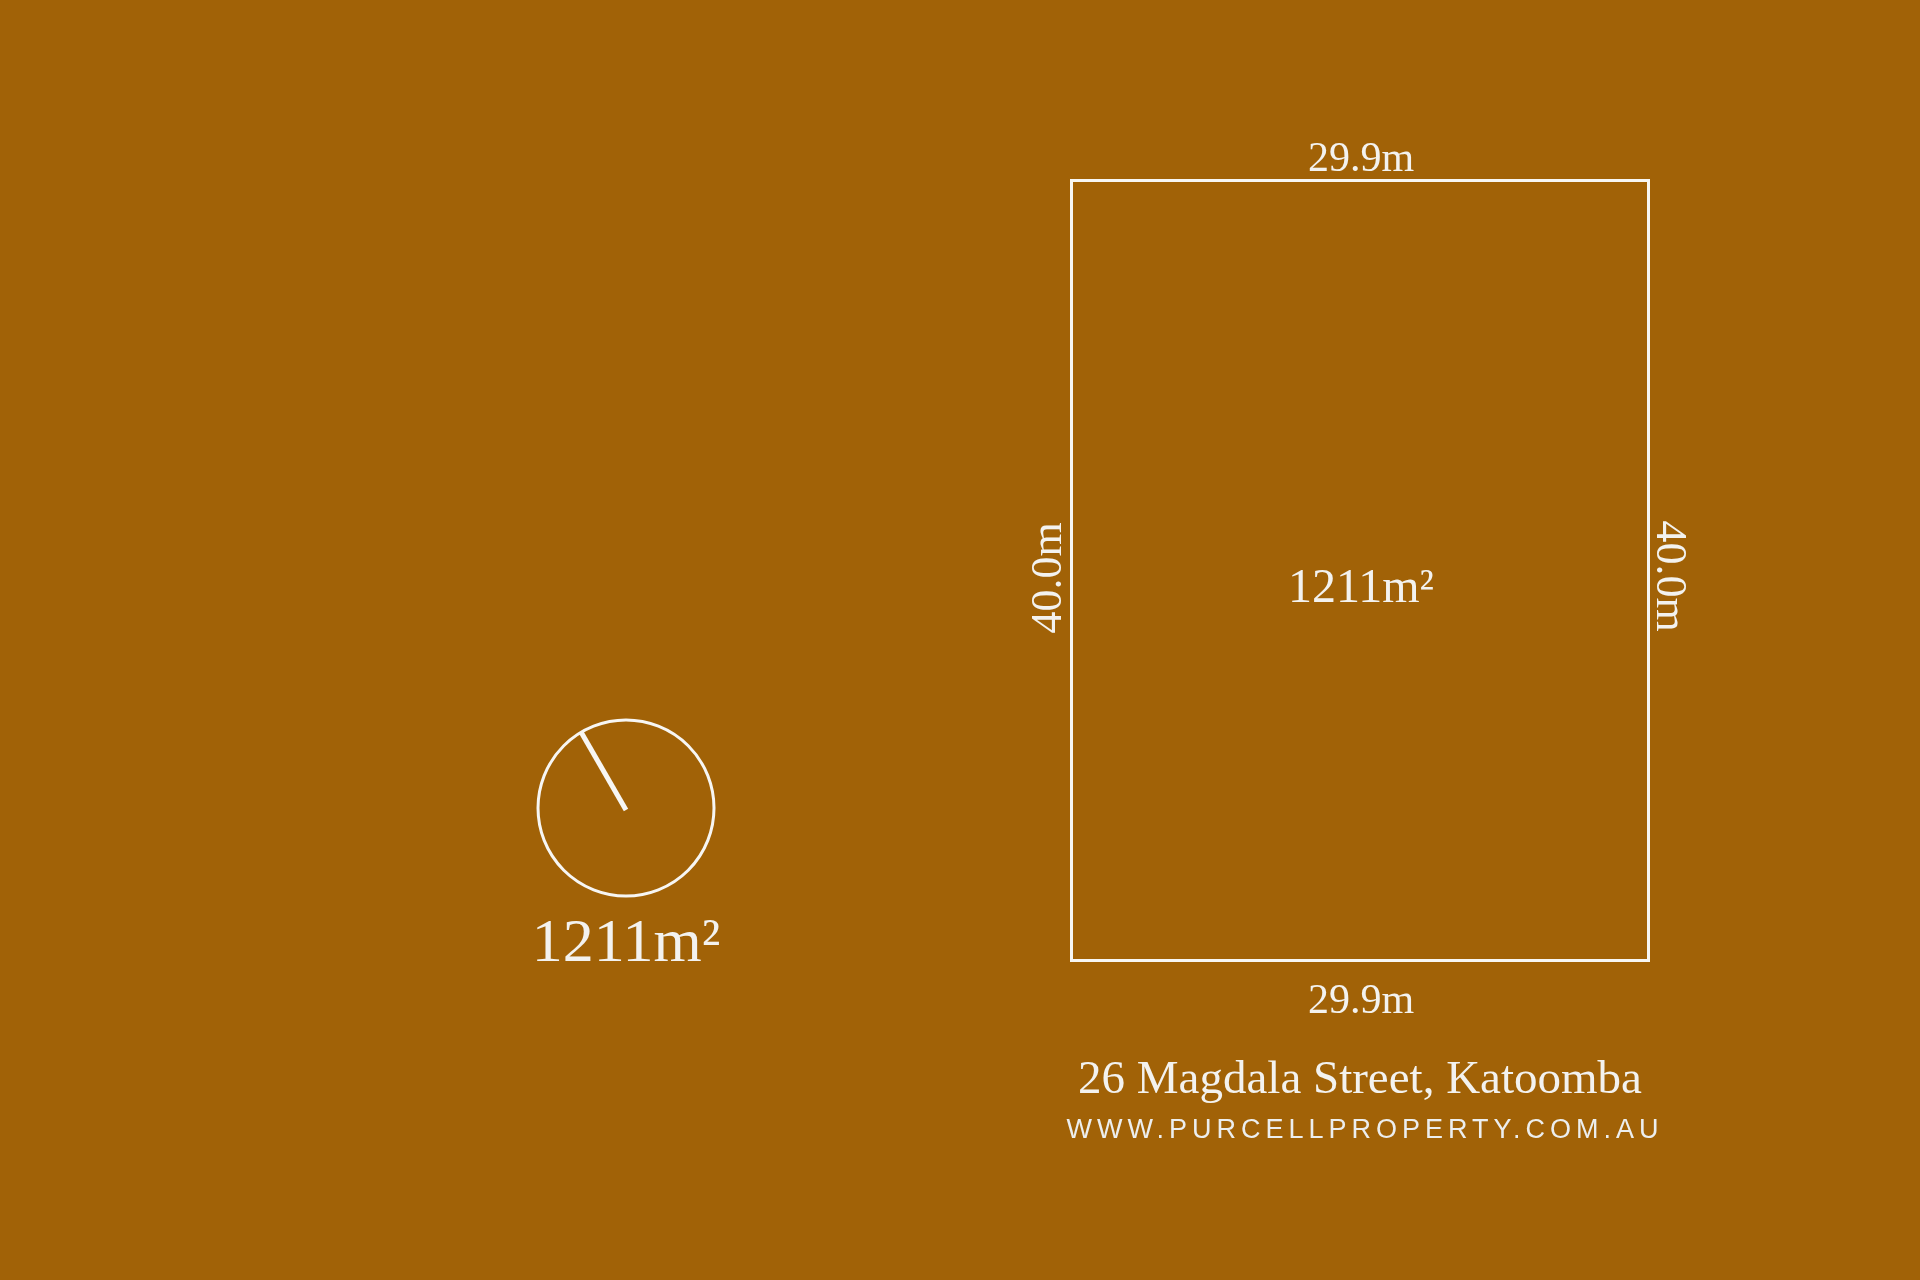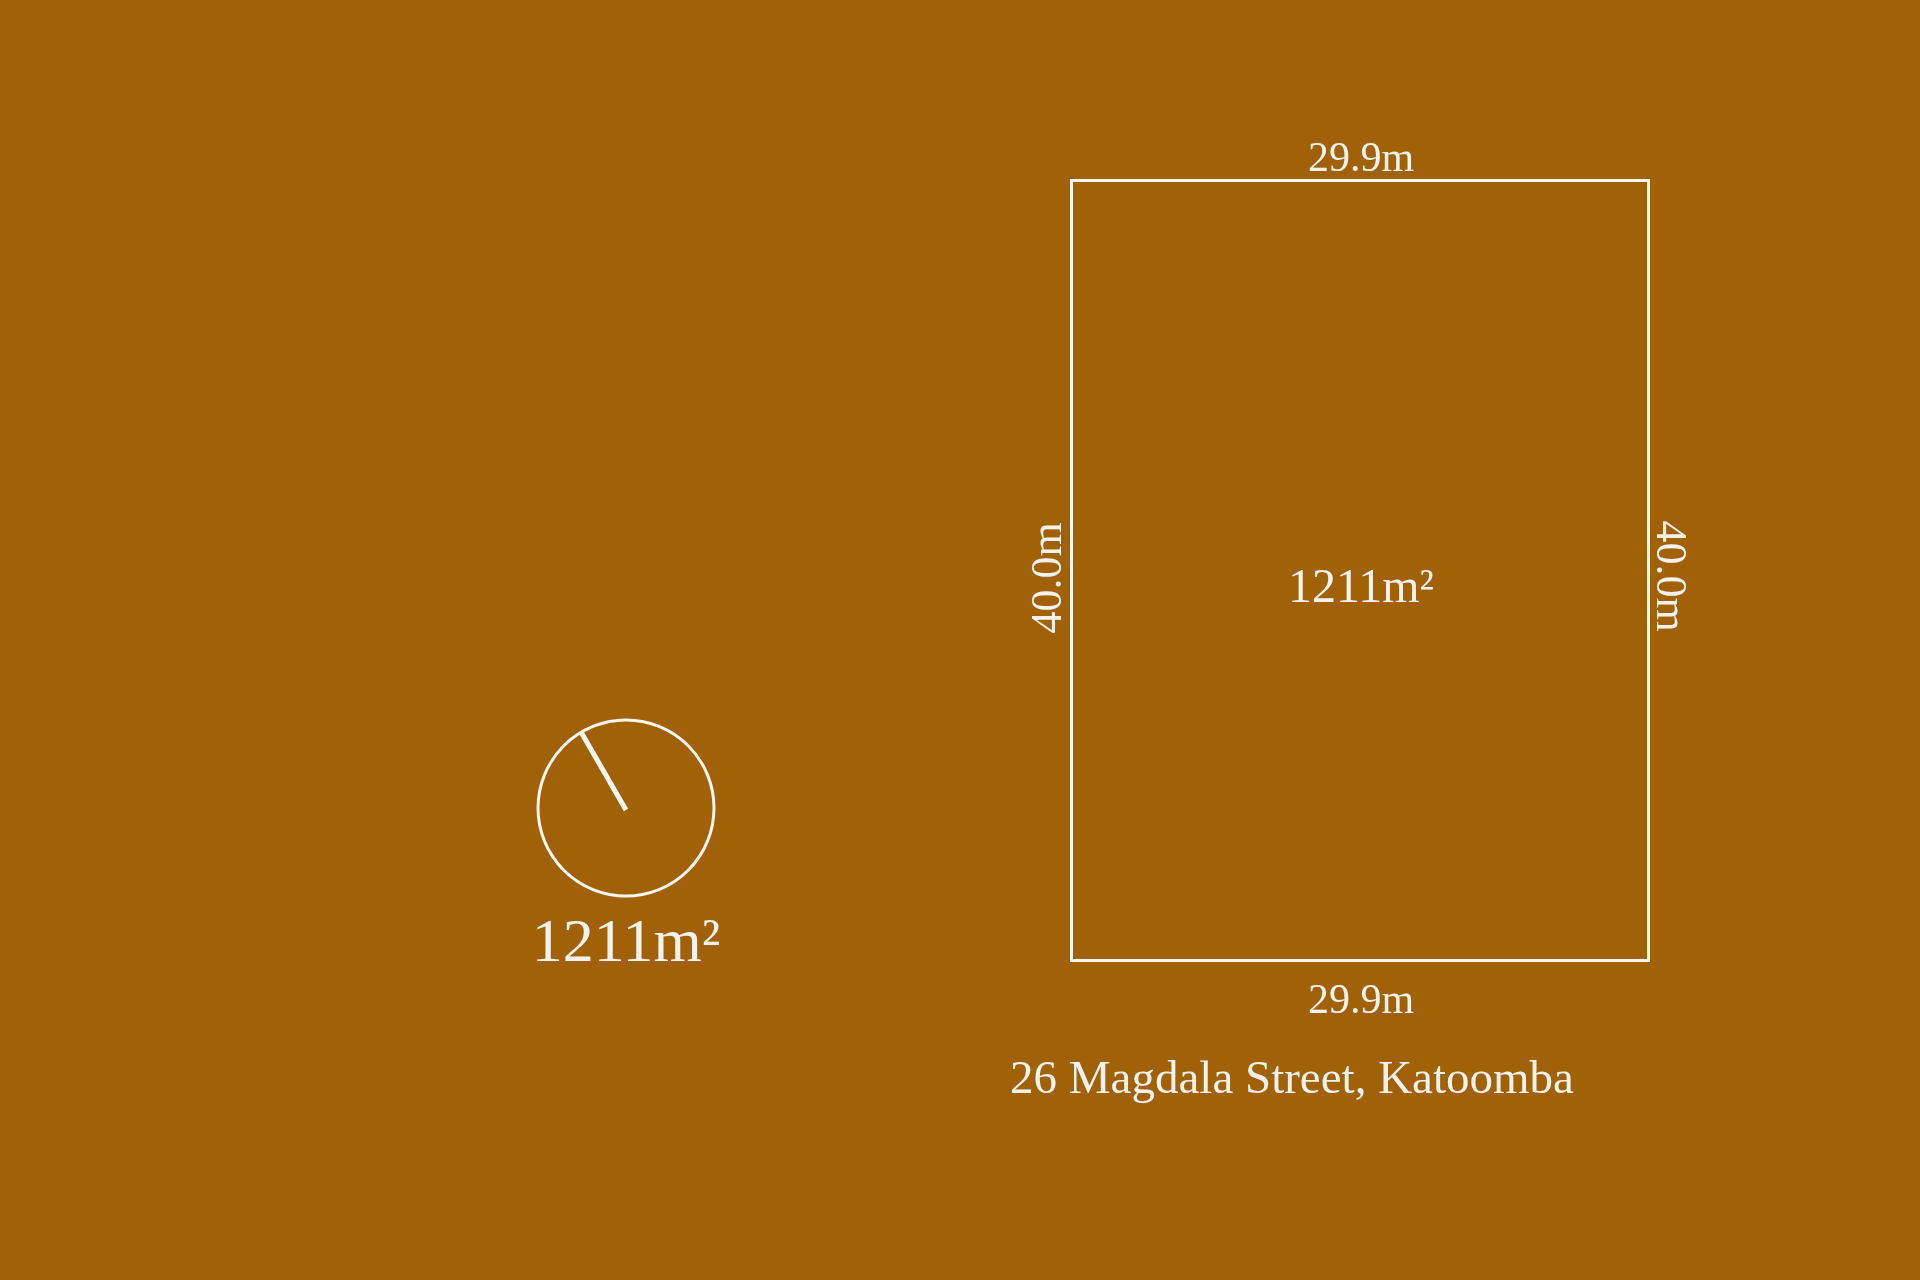--- a/index.html
+++ b/index.html
@@ -57,21 +57,21 @@
     font-size: 48px;
     transform: translateX(-50%);
   }
   .compass-area {
     left: 626px;
     top: 909px;
     font-size: 62px;
     transform: translateX(-50%);
   }
   .address {
-    left: 1292px;
+    left: 1360px;
     top: 1054px;
     font-size: 47px;
     transform: translateX(-50%);
   }
   .website {
     left: 1365px;
     top: 1116px;
     font-size: 27px;
     letter-spacing: 5px;
     font-weight: 300;
@@ -98,14 +98,15 @@
   <div class="label dim-left">40.0m</div>
 
   <div class="label dim-right">40.0m</div>
 
   <div class="label lot-area">1211m²</div>
 
   <div class="label compass-area">1211m²</div>
 
   <div class="label address">26 Magdala Street, Katoomba</div>
 
+  <div class="label website">WWW.PURCELLPROPERTY.COM.AU</div>
 
 </div>
 
 </body></html>

